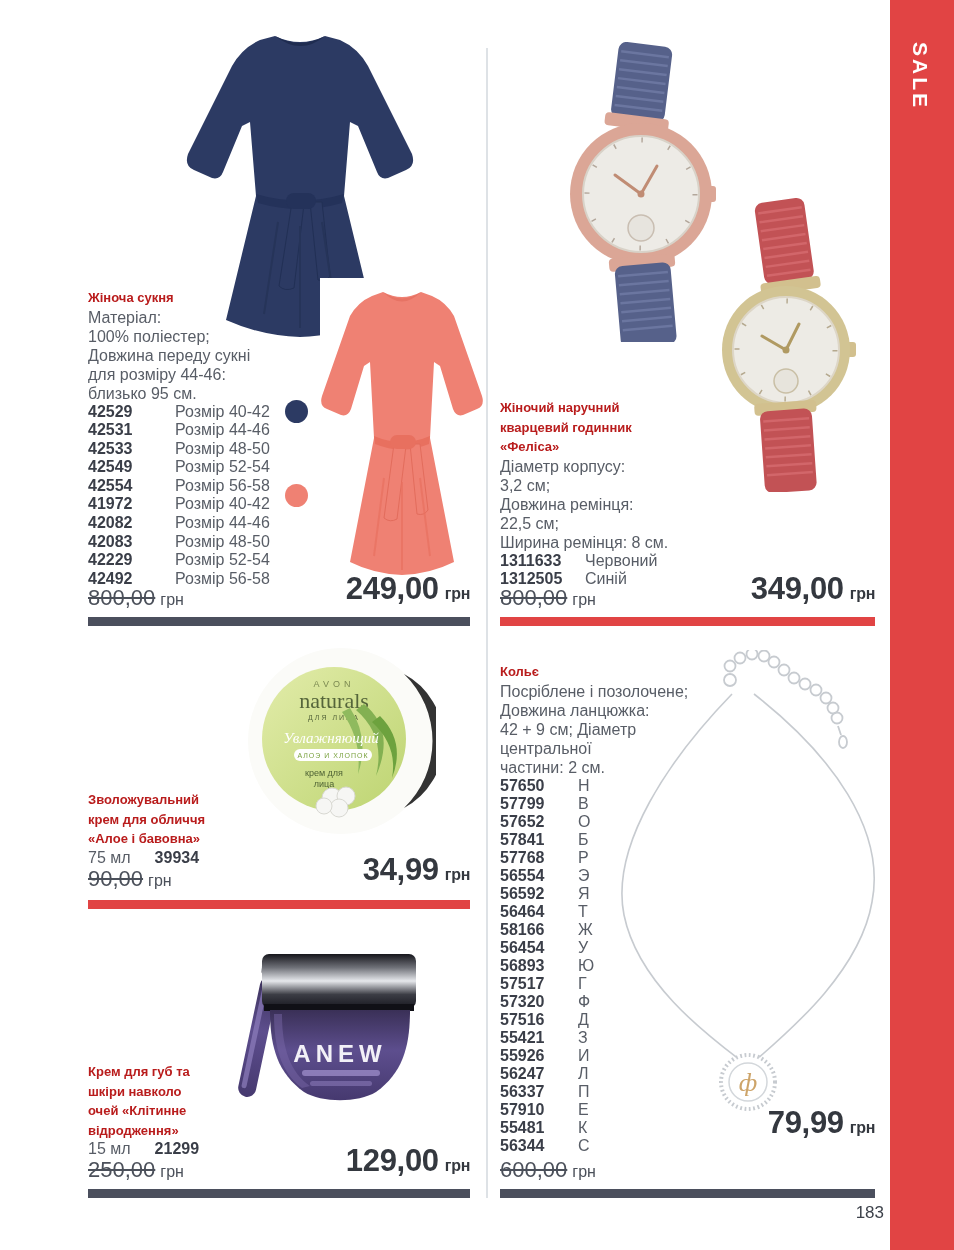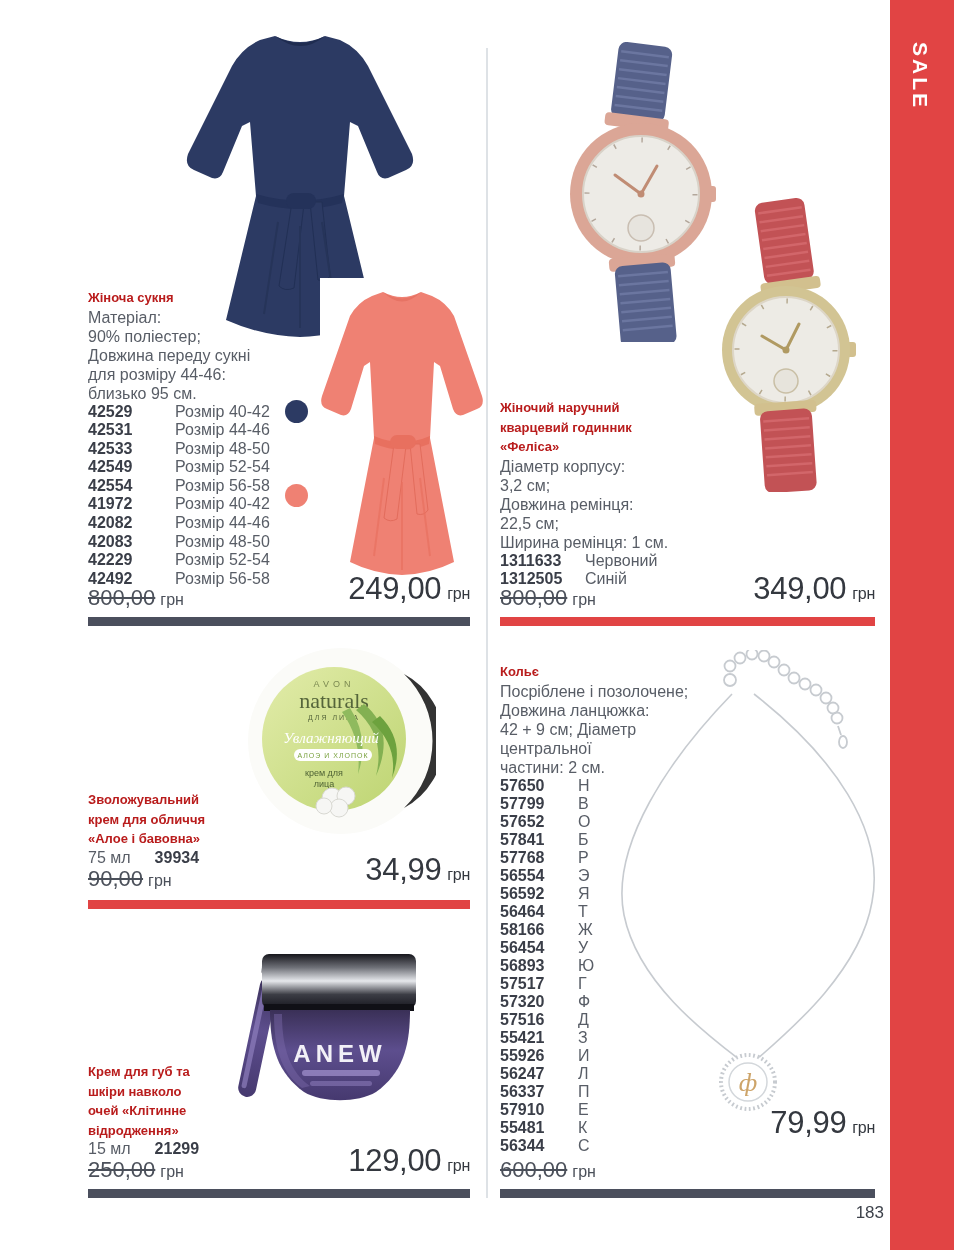--- a/index.html
+++ b/index.html
@@ -13,21 +13,21 @@
   .crow .lbl{color:#585d66}
   .dress-rows .code{width:87px}
   .watch-rows .code{width:85px}
   .neck-rows .crow{line-height:18px}
   .neck-rows .code{width:78px}
   .meta{font-size:16px;color:#585d66}
   .meta b{color:#3a3e48;margin-left:24px}
   .oldp{font-size:22px;color:#4b505a;white-space:nowrap}
   .oldp .num{text-decoration:line-through;text-decoration-thickness:2px}
   .oldp .cur{font-size:16px;margin-left:5px}
-  .newp{font-size:31px;font-weight:400;color:#34383f;white-space:nowrap;text-align:right;letter-spacing:-.3px}
+  .newp{font-size:31px;font-weight:700;color:#34383f;white-space:nowrap;text-align:right;letter-spacing:-.3px}
   .newp .cur{font-size:16px;margin-left:6px}
   .bar{height:9px}
   .bar.dark{background:#4b4f5d}
   .bar.red{background:#e14444}
   .dot{width:23px;height:23px;border-radius:50%}
   .dot.navy{background:#2c3a63}
   .dot.coral{background:#ef8173}
   .sale{color:#fff;font-weight:700;font-size:21px;letter-spacing:3px;writing-mode:vertical-rl}
   .pagenum{font-size:17px;color:#3d424b;text-align:right}
   .vdiv{width:2px;background:#dee2e6}
@@ -180,21 +180,21 @@
     </g>
     <circle cx="146" cy="432" r="27" fill="#ffffff" stroke="#c7cbd0" stroke-width="4" stroke-dasharray="1.8 2.6"></circle>
     <circle cx="146" cy="432" r="19" fill="#ffffff" stroke="#d3d7db" stroke-width="1.5"></circle>
     <text x="146" y="441" text-anchor="middle" font-size="26" font-style="italic" font-family="Liberation Serif, serif" fill="#cda469">ф</text>
   </svg>
 
   <div class="abs" style="left:88px;top:288px;width:300px">
     <div class="title">Жіноча сукня</div>
     <div class="body16">
       <div>Матеріал:</div>
-      <div>90% поліестер;</div>
+      <div>100% поліестер;</div>
       <div>Довжина переду сукні</div>
       <div>для розміру 44-46:</div>
       <div>близько 95 см.</div>
     </div>
     <div class="dress-rows">
       <div class="crow">
           <span class="code">42529</span>
           <span class="lbl">Розмір 40-42</span>
         </div>
       <div class="crow">
@@ -250,21 +250,21 @@
     <div class="title">
       <div>Жіночий наручний</div>
       <div>кварцевий годинник</div>
       <div>«Феліса»</div>
     </div>
     <div class="body16">
       <div>Діаметр корпусу:</div>
       <div>3,2 см;</div>
       <div>Довжина ремінця:</div>
       <div>22,5 см;</div>
-      <div>Ширина ремінця: 1 см.</div>
+      <div>Ширина ремінця: 8 см.</div>
     </div>
     <div class="watch-rows">
       <div class="crow">
           <span class="code">1311633</span>
           <span class="lbl">Червоний</span>
         </div>
       <div class="crow">
           <span class="code">1312505</span>
           <span class="lbl">Синій</span>
         </div>

